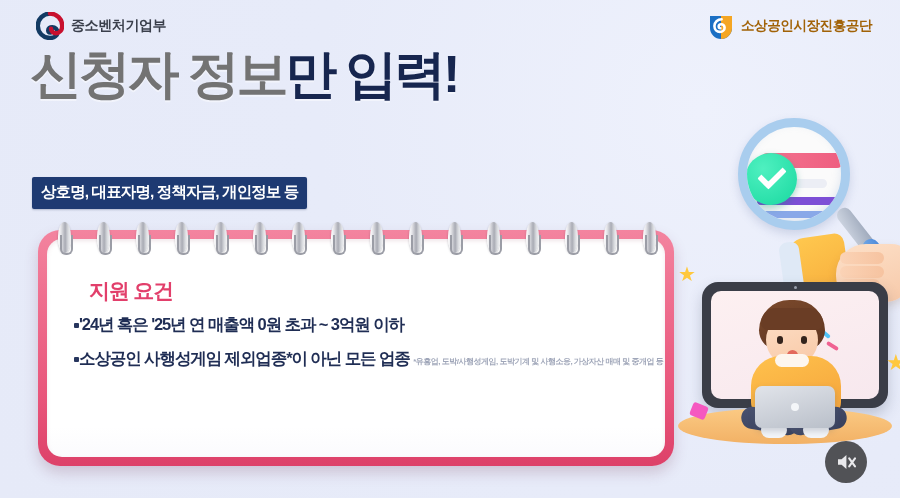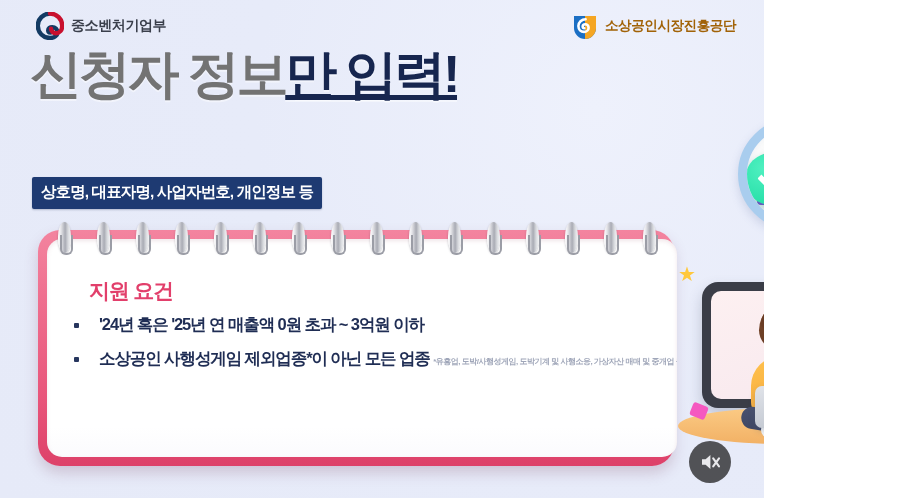--- a/index.html
+++ b/index.html
@@ -2,21 +2,21 @@
 <html lang="ko"><head>
 <meta charset="utf-8">
 <style>
   html, body {
     margin: 0;
     padding: 0;
     background: #ffffff;
   }
   #stage {
     position: relative;
-    width: 764px;
+    width: 900px;
     height: 498px;
     overflow: hidden;
     background: #e9edfa;
     font-family: "Liberation Sans", "DejaVu Sans", sans-serif;
     -webkit-font-smoothing: antialiased;
   }
   
   #stage::before {
     content: "";
     position: absolute;
@@ -76,21 +76,21 @@
   .hl-2 {
     margin-top: 6px;
     font-size: 52px;
     font-weight: 800;
     letter-spacing: -3.2px;
     line-height: 1.0;
     white-space: nowrap;
     text-shadow: 0 2px 0 rgba(255,255,255,.45);
   }
   .hl-accent { color: #737373; }
-  .hl-dark   { color: #17264f; text-decoration: underline; }
+  .hl-dark   { color: #17264f; }
 
   .badge {
     position: absolute;
     left: 32px;
     top: 177px;
     z-index: 6;
     background: #1e3a72;
     color: #ffffff;
     font-size: 15.5px;
     font-weight: 700;
@@ -116,21 +116,20 @@
     box-sizing: border-box;
   }
   .notepad-inner {
     position: relative;
     width: 100%;
     height: 100%;
     border-radius: 15px;
     background: linear-gradient(180deg, #ffffff 0%, #ffffff 86%, #fbfbfd 100%);
     box-shadow: inset 0 2px 4px rgba(180,120,140,.18);
     overflow: hidden;
-    padding-left: 12px;
   }
   
   .rings {
     position: absolute;
     left: 42px;
     top: 222px;
     width: 630px;
     height: 36px;
     z-index: 5;
     display: flex;
@@ -178,21 +177,21 @@
   }
   .np-list {
     position: absolute;
     left: 27px;
     top: 76px;
     right: 16px;
   }
   .np-item {
     display: flex;
     align-items: flex-start;
-    gap: 20px;
+    gap: 0;
     margin-bottom: 16px;
     font-size: 16.5px;
     font-weight: 700;
     color: #1f2d54;
     letter-spacing: -1.1px;
     line-height: 1.1;
     white-space: nowrap;
   }
   .np-bullet {
     flex: 0 0 auto;
@@ -491,21 +490,21 @@
       <span class="logo-text">소상공인시장진흥공단</span>
     </div>
   </div>
 
   <div class="headline">
     <div class="hl-2">
       <span class="hl-accent">신청자 정보</span><span class="hl-dark">만 입력!</span>
     </div>
   </div>
 
-  <div class="badge">상호명, 대표자명, 사업자번호, 개인정보 등</div>
+  <div class="badge">상호명, 대표자명, 정책자금, 개인정보 등</div>
 
   <div class="notepad">
     <div class="notepad-inner">
       <div class="np-title">지원 요건</div>
       <div class="np-list">
 
         <div class="np-item">
           <span class="np-bullet"></span>
           <span class="np-item-body">
             <span>'24년 혹은 '25년 연 매출액 0원 초과 ~ 3억원 이하</span>

